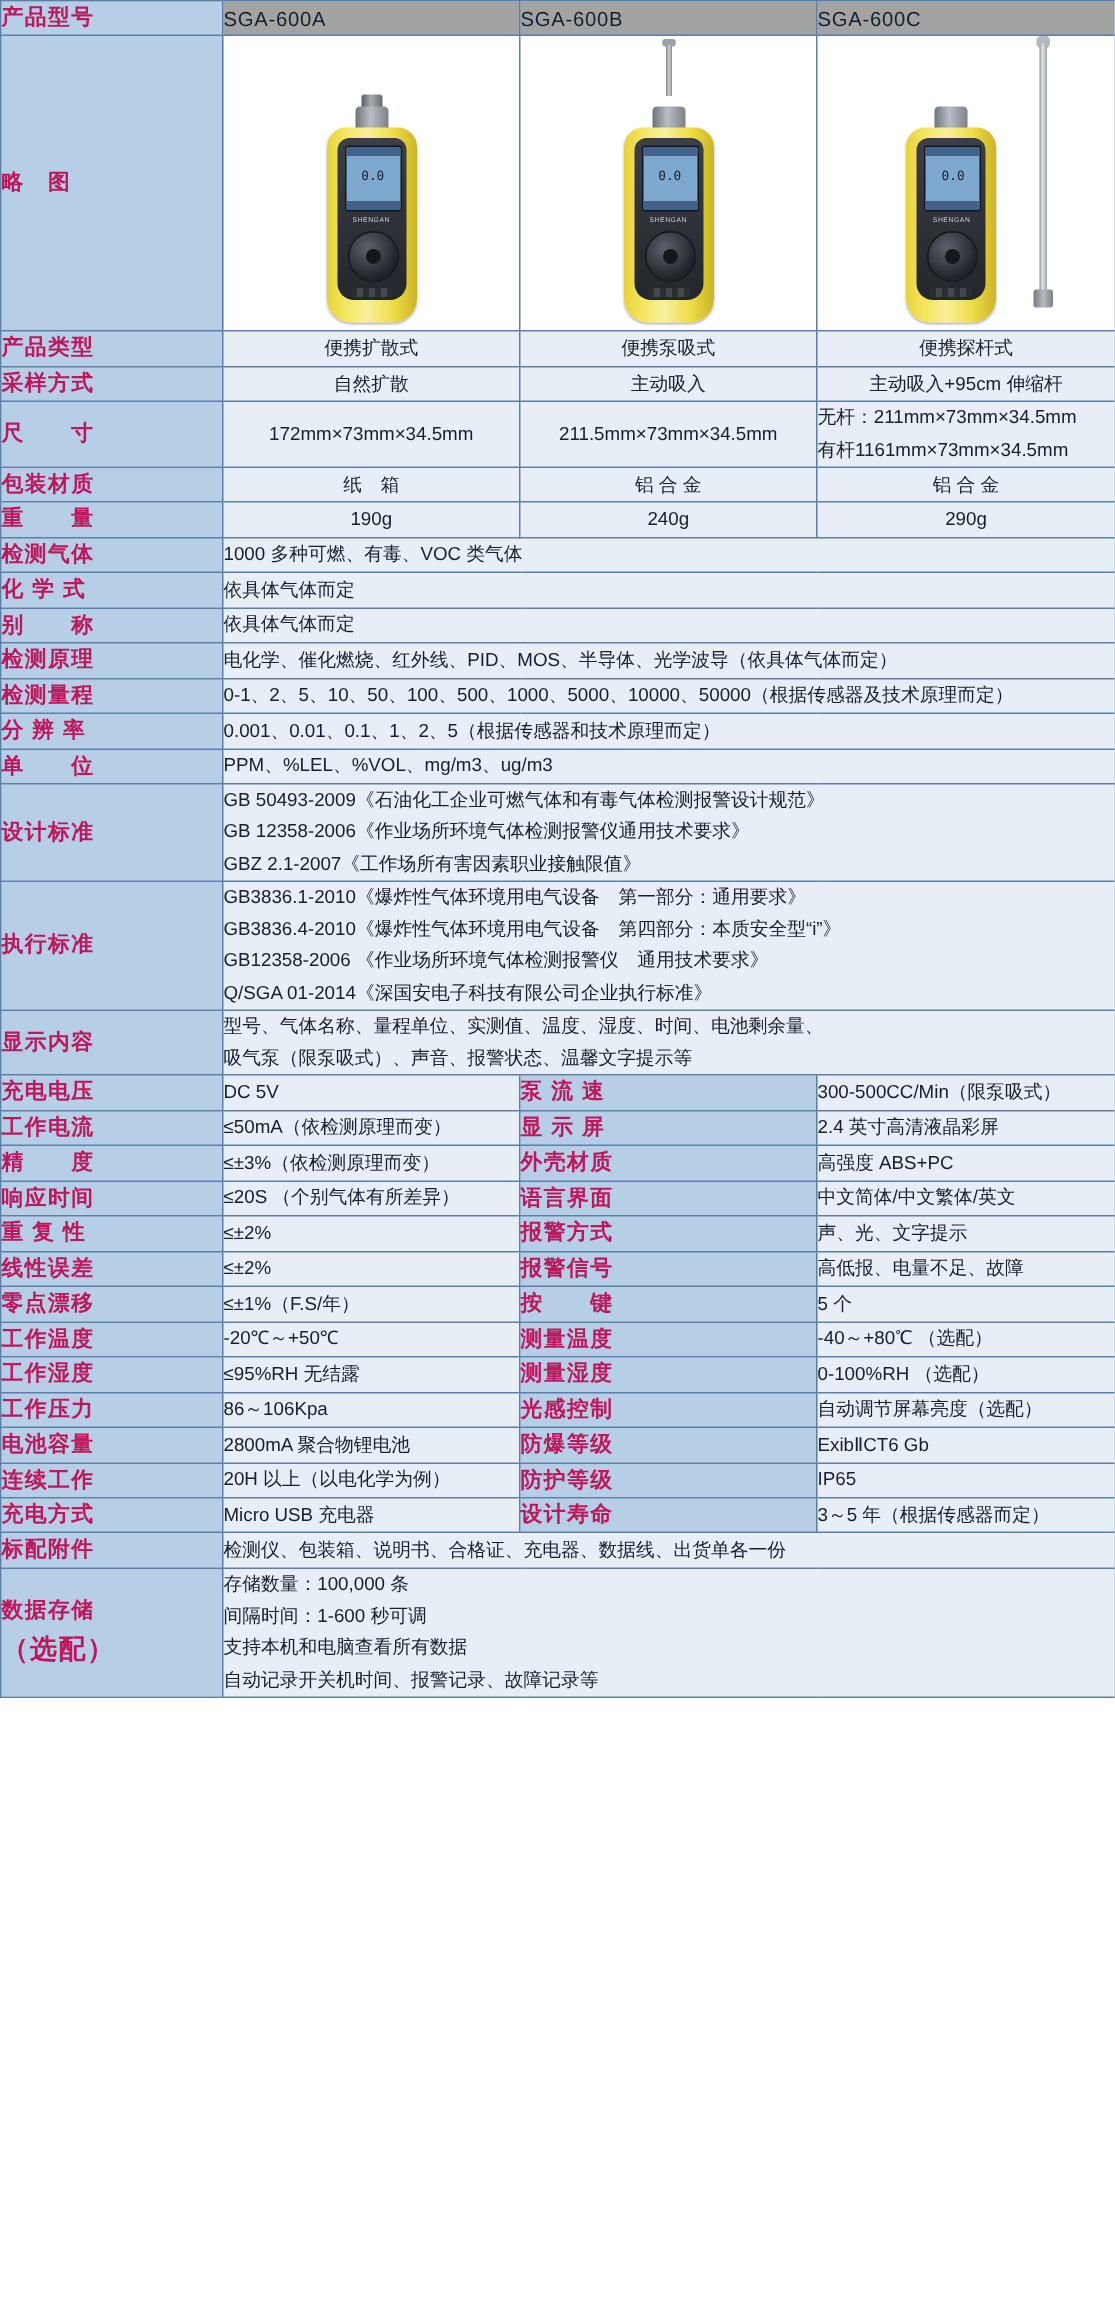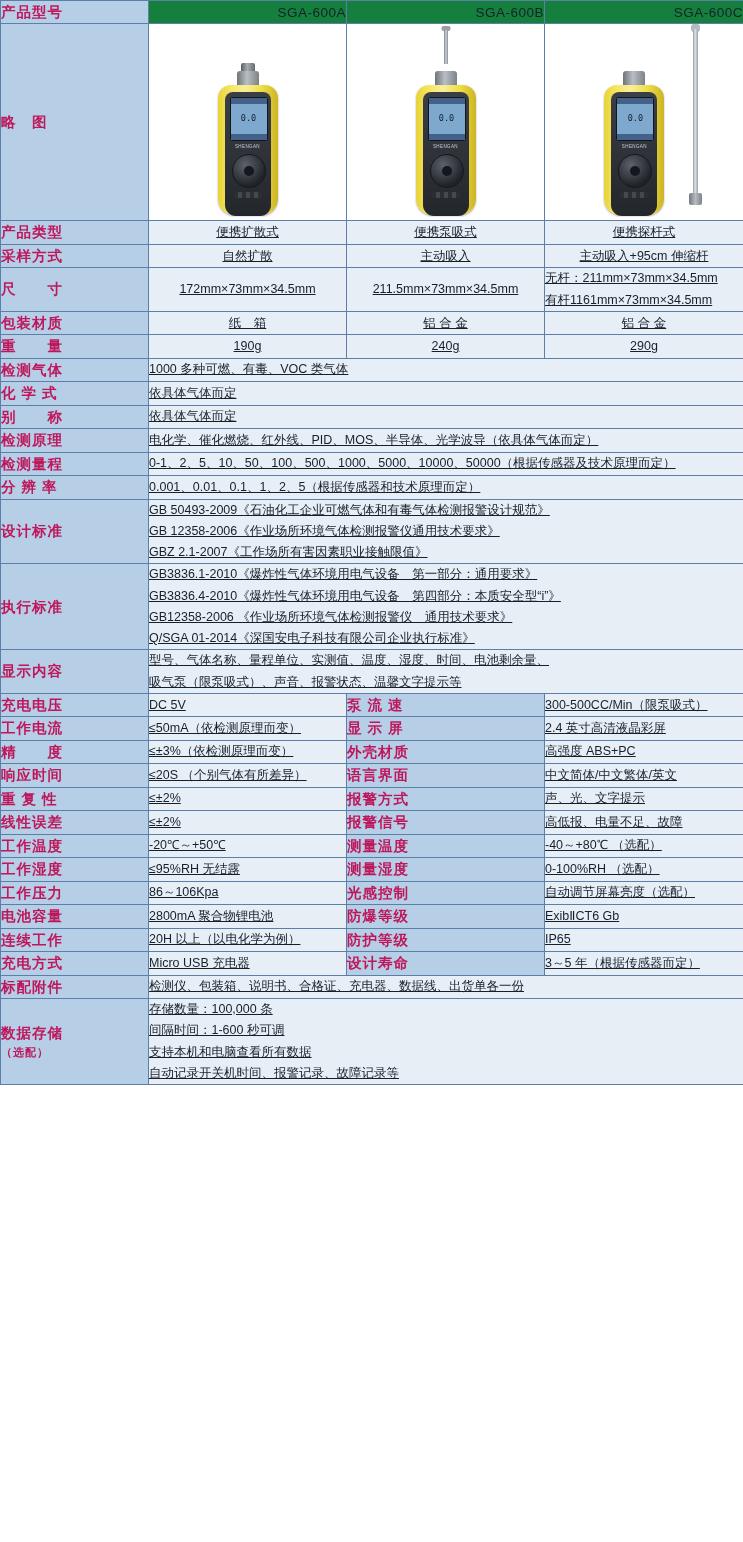--- a/index.html
+++ b/index.html
@@ -27,44 +27,43 @@
     color: #be185d;
     font-weight: bold;
     font-size: 14.5px;
     text-align: left;
     letter-spacing: 1px;
     padding: 7px 4px;
     line-height: 1.55;
   }
   .lbl .sub {
     display: block;
-    font-size: 11px;
+    font-size: 18px;
   }
   .val {
     background: #e8eef5;
     color: #16202c;
     font-size: 12.5px;
     padding: 8px 9px;
     line-height: 1.7;
-    text-decoration: underline;
   }
   .val.center {
     text-align: center;
   }
   .val.left {
     text-align: left;
     margin-left: 13px;
   }
   .val .ln {
     display: block;
     white-space: nowrap;
   }
   .head-val {
-    background: #15803d;
-    text-align: right;
+    background: #a3a3a3;
+    text-align: left;
     font-size: 13.5px;
     color: #16202c;
     padding: 9px 4px;
     letter-spacing: 0.5px;
   }
   .img-cell {
     background: #ffffff;
     text-align: center;
     padding: 6px 0 4px 0;
     height: 196px;
@@ -88,21 +87,21 @@
     background: linear-gradient(90deg,#e8d23a 0%, #f4e65f 20%, #f7ef9a 45%, #efdf4a 72%, #cdb423 100%);
     border-radius: 13px 13px 16px 16px;
     position: relative;
     box-shadow: 0 1px 2px rgba(0,0,0,.35);
   }
   .face-dark {
     position: absolute;
     left: 7px;
     top: 7px;
     width: 46px;
-    height: 124px;
+    height: 108px;
     background: linear-gradient(180deg,#3b3f46,#23262b);
     border-radius: 8px 8px 11px 11px;
   }
   .screen {
     position: absolute;
     left: 5px;
     top: 5px;
     width: 36px;
     height: 42px;
     background: #7fa8cf;
@@ -372,20 +371,24 @@
     </tr>
     <tr>
       <td class="lbl">检测量程</td>
       <td class="val left" colspan="3">0-1、2、5、10、50、100、500、1000、5000、10000、50000（根据传感器及技术原理而定）</td>
     </tr>
     <tr>
       <td class="lbl">分 辨 率</td>
       <td class="val left" colspan="3">0.001、0.01、0.1、1、2、5（根据传感器和技术原理而定）</td>
     </tr>
     <tr>
+      <td class="lbl">单　　位</td>
+      <td class="val left" colspan="3">PPM、%LEL、%VOL、mg/m3、ug/m3</td>
+    </tr>
+    <tr>
       <td class="lbl">设计标准</td>
       <td class="val left" colspan="3">
         <span class="ln">GB 50493-2009《石油化工企业可燃气体和有毒气体检测报警设计规范》</span>
         <span class="ln">GB 12358-2006《作业场所环境气体检测报警仪通用技术要求》</span>
         <span class="ln">GBZ 2.1-2007《工作场所有害因素职业接触限值》</span>
       </td>
     </tr>
     <tr>
       <td class="lbl">执行标准</td>
       <td class="val left" colspan="3">
@@ -433,20 +436,26 @@
       <td class="lbl">报警方式</td>
       <td class="val left">声、光、文字提示</td>
     </tr>
     <tr>
       <td class="lbl">线性误差</td>
       <td class="val left">≤±2%</td>
       <td class="lbl">报警信号</td>
       <td class="val left">高低报、电量不足、故障</td>
     </tr>
     <tr>
+      <td class="lbl">零点漂移</td>
+      <td class="val left">≤±1%（F.S/年）</td>
+      <td class="lbl">按　　键</td>
+      <td class="val left">5 个</td>
+    </tr>
+    <tr>
       <td class="lbl">工作温度</td>
       <td class="val left">-20℃～+50℃</td>
       <td class="lbl">测量温度</td>
       <td class="val left">-40～+80℃ （选配）</td>
     </tr>
     <tr>
       <td class="lbl">工作湿度</td>
       <td class="val left">≤95%RH 无结露</td>
       <td class="lbl">测量湿度</td>
       <td class="val left">0-100%RH （选配）</td>

